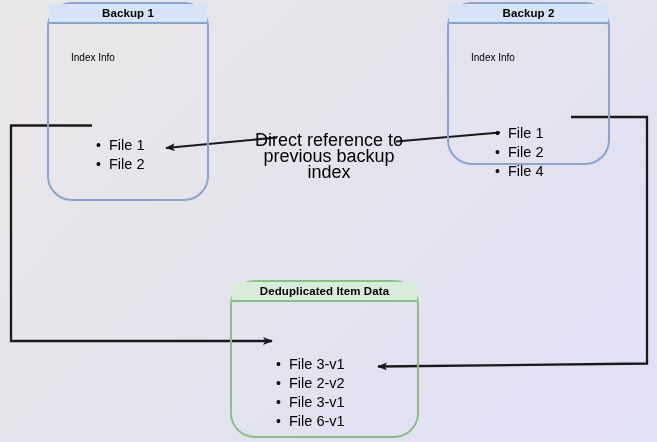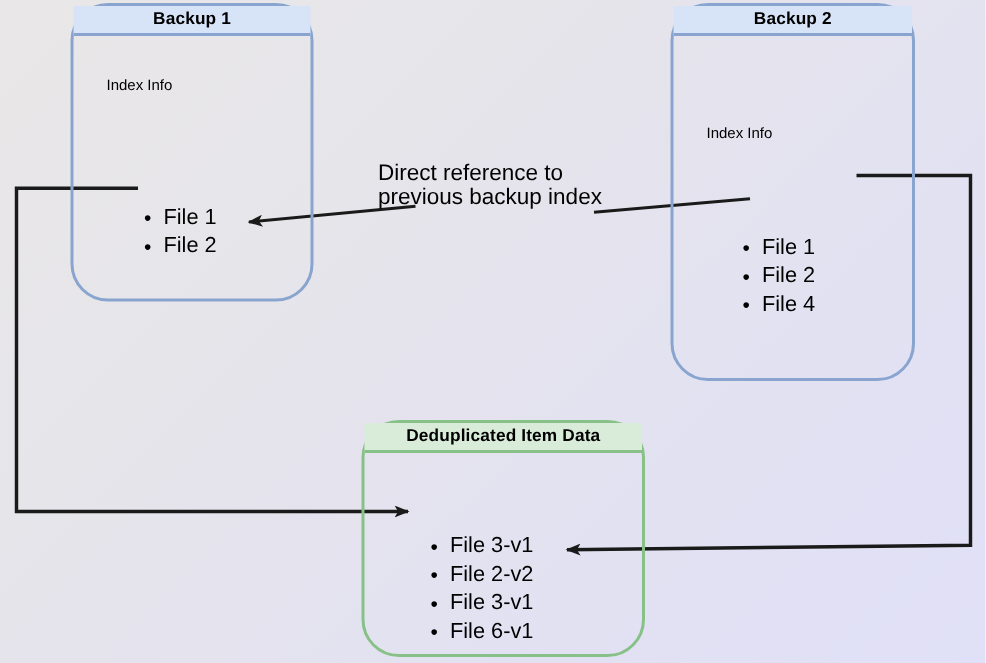--- a/index.html
+++ b/index.html
@@ -60,21 +60,20 @@
     border-bottom: 2px solid #89a5cf;
   }
   .node.blue .node-body {
     background: transparent;
   }
 
   
   .node.green {
     border: 2px solid #88c188;
     background: transparent;
-    margin-left: 11px;
   }
   .node.green .node-header {
     background: #d9ecd9;
     border-bottom: 2px solid #88c188;
   }
 
   .index-label {
     position: absolute;
     left: 22px;
     top: 28px;
@@ -105,23 +104,24 @@
     font-size: 14px;
   }
 
   #b1-files { left: 47px; top: 112px; }
   #b2-files { left: 46px; top: 100px; }
   #dd-files { left: 44px; top: 53px; }
 
   .edge-label {
     position: absolute;
     left: 252px;
-    top: 108px;
+    top: 132px;
     width: 154px;
-    font-size: 15px;
+    text-align: center;
+    font-size: 18px;
     line-height: 16px;
     color: #000;
     white-space: pre-line;
   }
 </style>
 </head>
 <body>
 
 <div id="canvas">
 
@@ -153,21 +153,21 @@
     <div class="node-header">Backup 1</div>
     <div class="node-body">
       <div class="index-label">Index Info</div>
       <ul class="file-list" id="b1-files">
         <li>File 1</li>
         <li>File 2</li>
       </ul>
     </div>
   </div>
 
-  <div class="node blue" id="node-backup2" style="left:447px; top:2px; width:163px; height:252px;gap:32px;">
+  <div class="node blue" id="node-backup2" style="left:447px; top:2px; width:163px; height:163px;">
     <div class="node-header">Backup 2</div>
     <div class="node-body">
       <div class="index-label">Index Info</div>
       <ul class="file-list" id="b2-files">
         <li>File 1</li>
         <li>File 2</li>
         <li>File 4</li>
       </ul>
     </div>
   </div>

